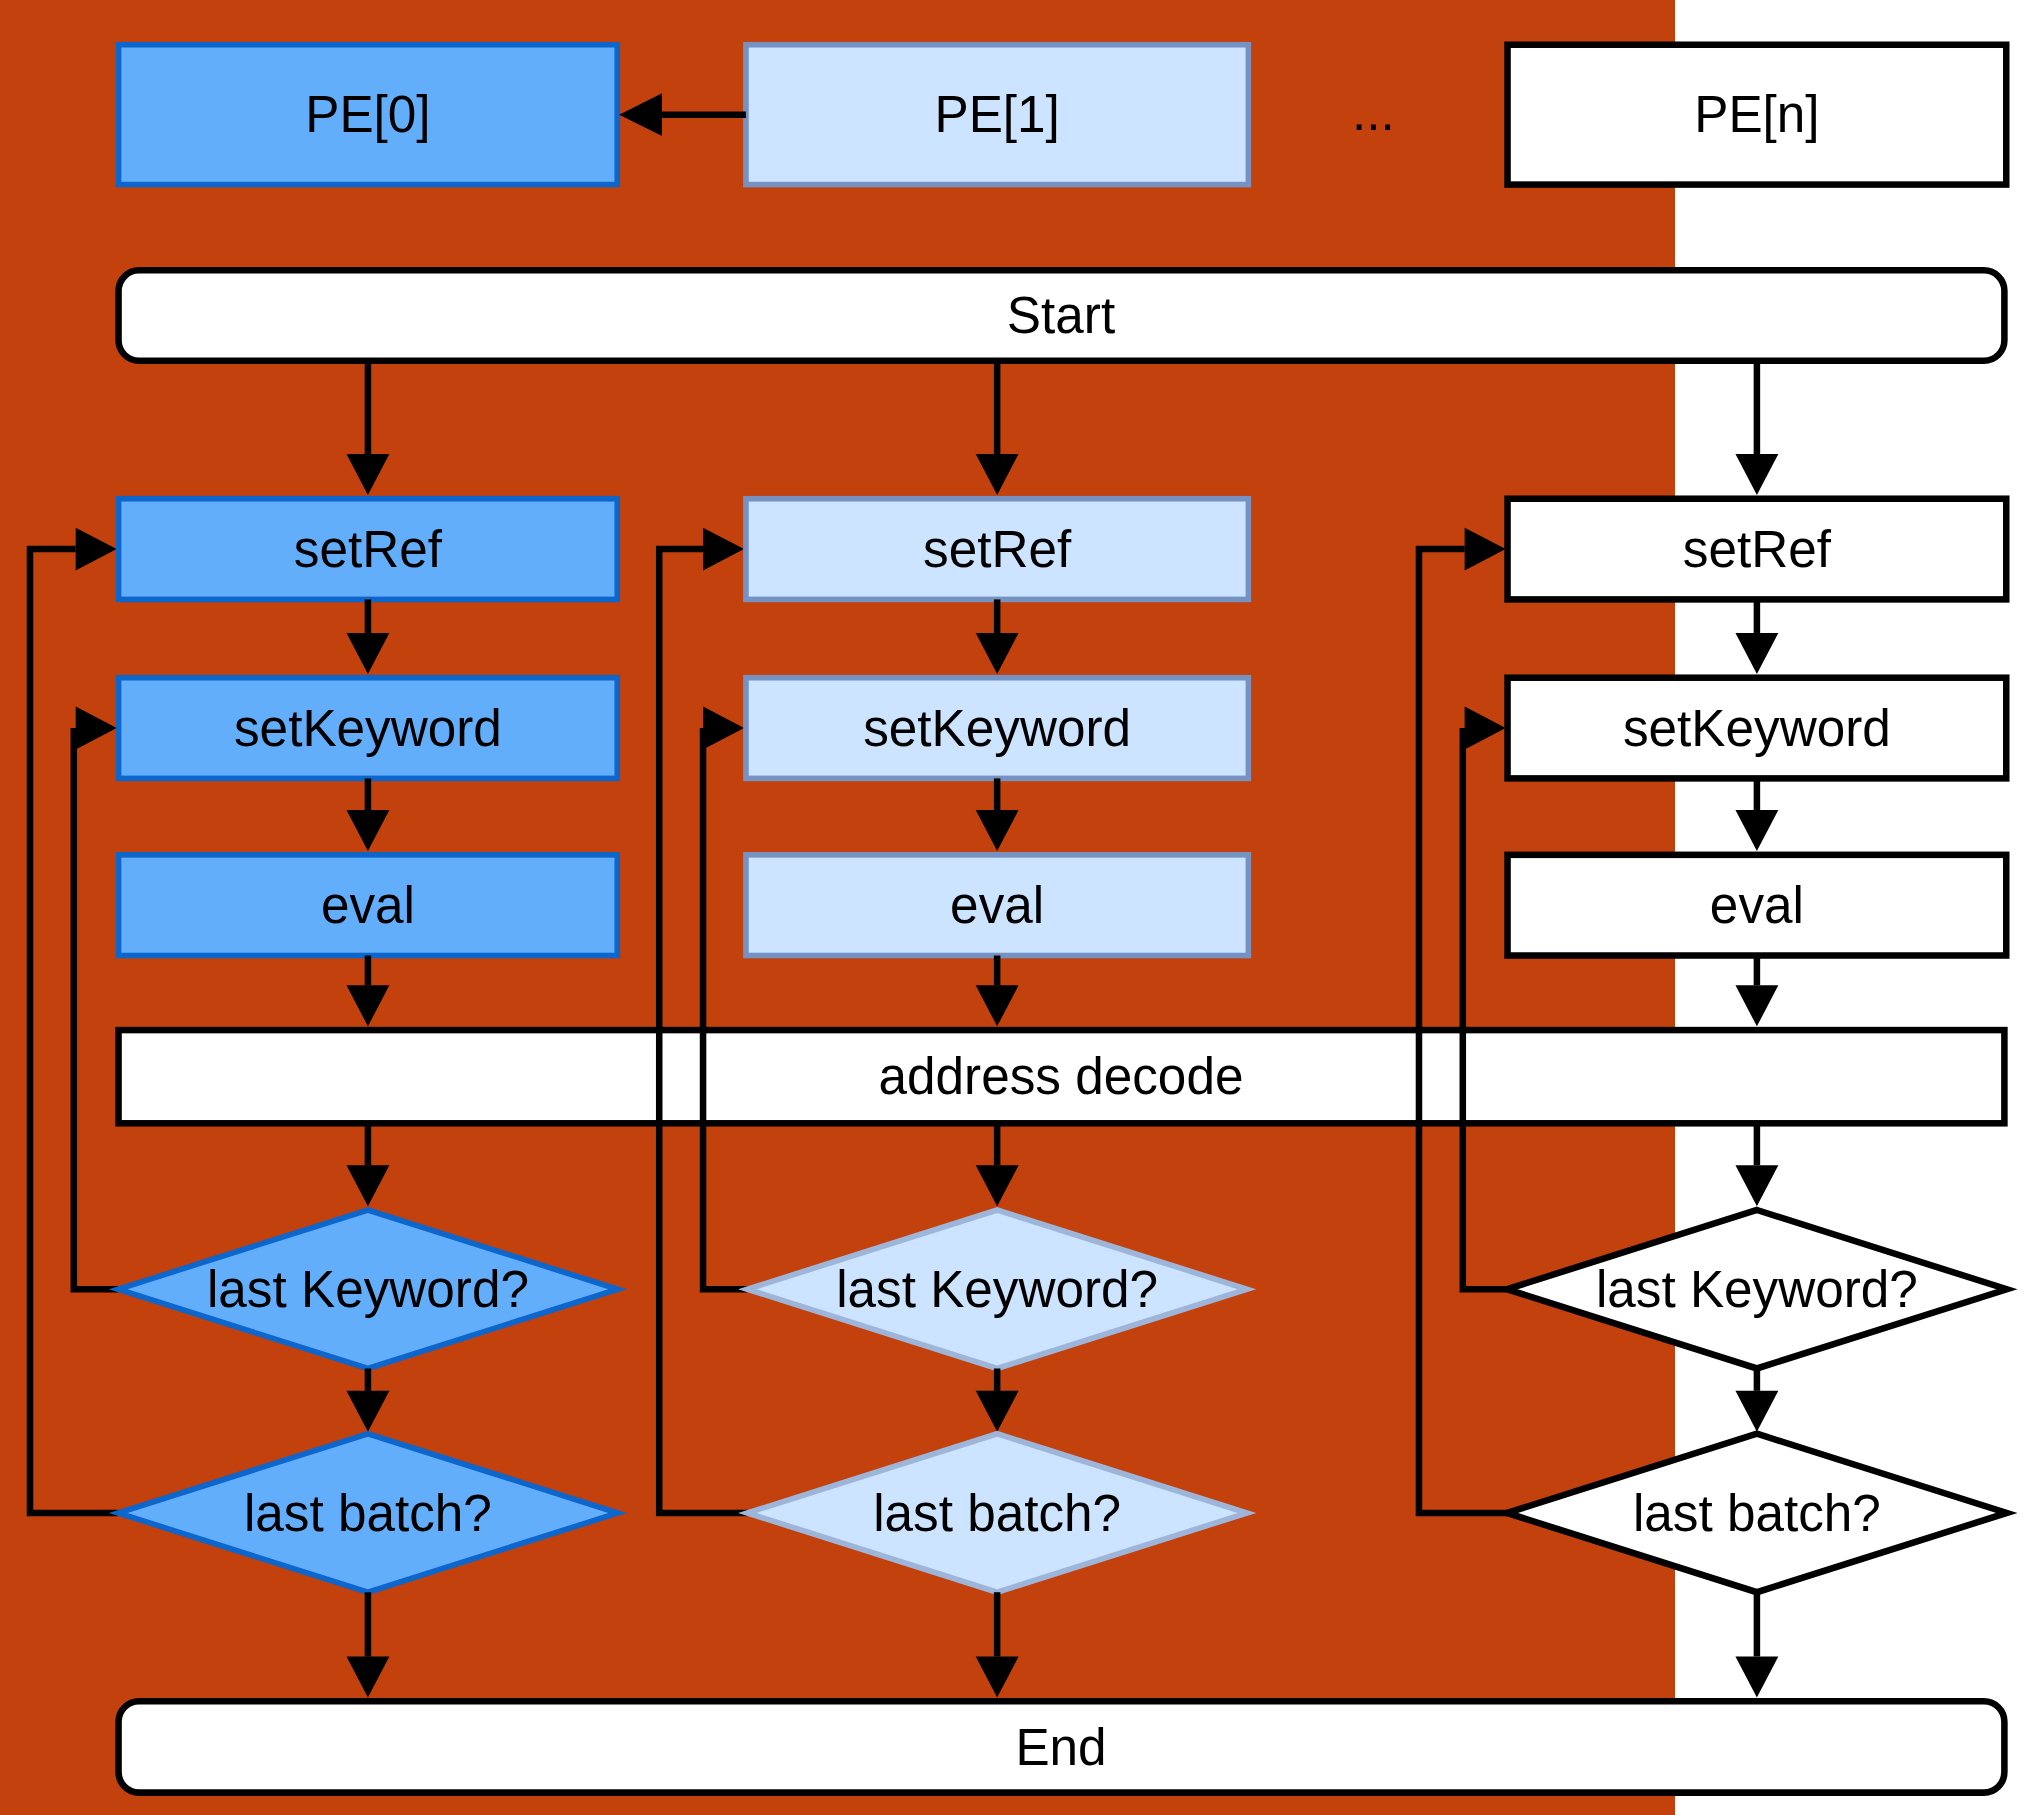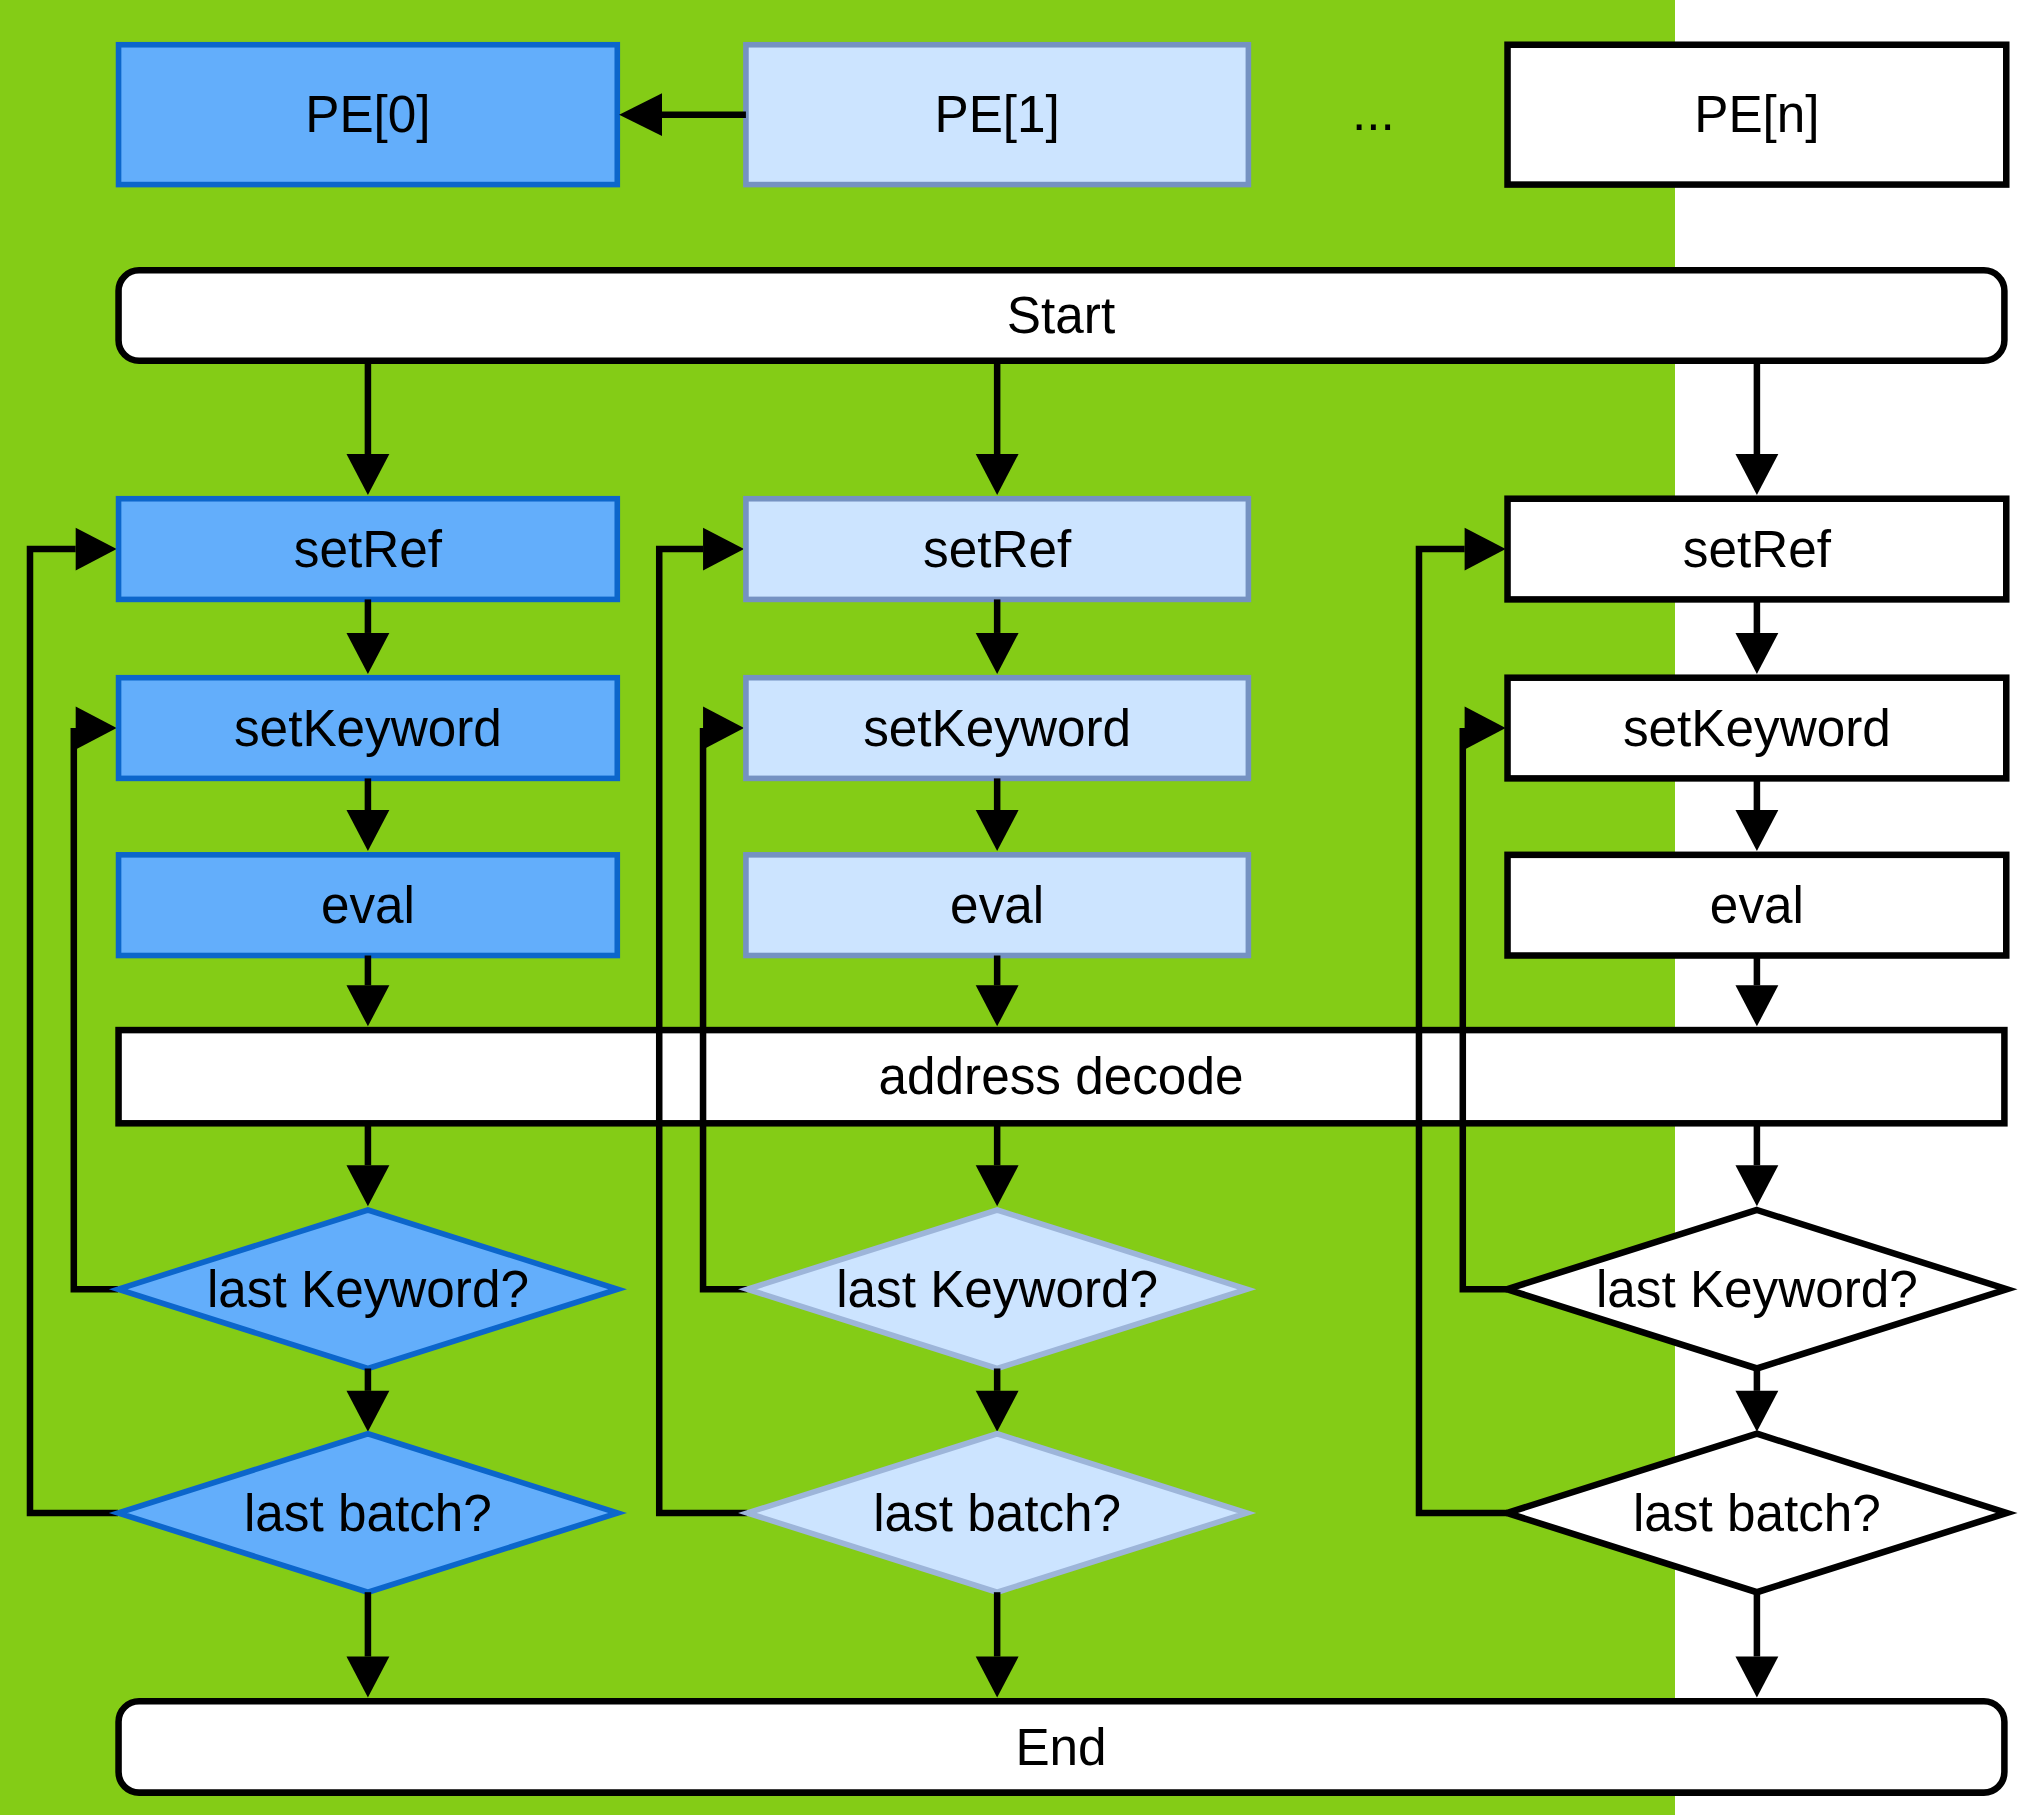--- a/index.html
+++ b/index.html
@@ -1,16 +1,16 @@
 <!DOCTYPE html>
 <html style="font-size:15px"><head>
 <meta charset="utf-8">
 <style>
   html,body { margin:0; padding:0; background:#ffffff; }
-  .stage { width:1675px; height:1815px; background:#84cc16; }
+  .stage { width:1675px; height:1815px; background:#c2410c; }
   svg { display:block; }
   .t  { font-family:"Liberation Sans", sans-serif; font-size:55px; fill:#000000; text-anchor:middle; }
   .ln { stroke:#000000; stroke-width:7; fill:none; }
   .ah { fill:#000000; stroke:none; }
   .b1 { fill:#63AEFB; stroke:#0C66CB; stroke-width:6; }  
   .d1 { fill:#63AEFB; stroke:#0C66CB; stroke-width:6; }
   .b2 { fill:#CCE4FF; stroke:#7592C2; stroke-width:6; }  
   .d2b{ fill:#CCE4FF; stroke:#9DB5D9; stroke-width:6; }
   .b3 { fill:#FFFFFF; stroke:#000000; stroke-width:7; }  
   .wide { fill:#FFFFFF; stroke:#000000; stroke-width:7; }

